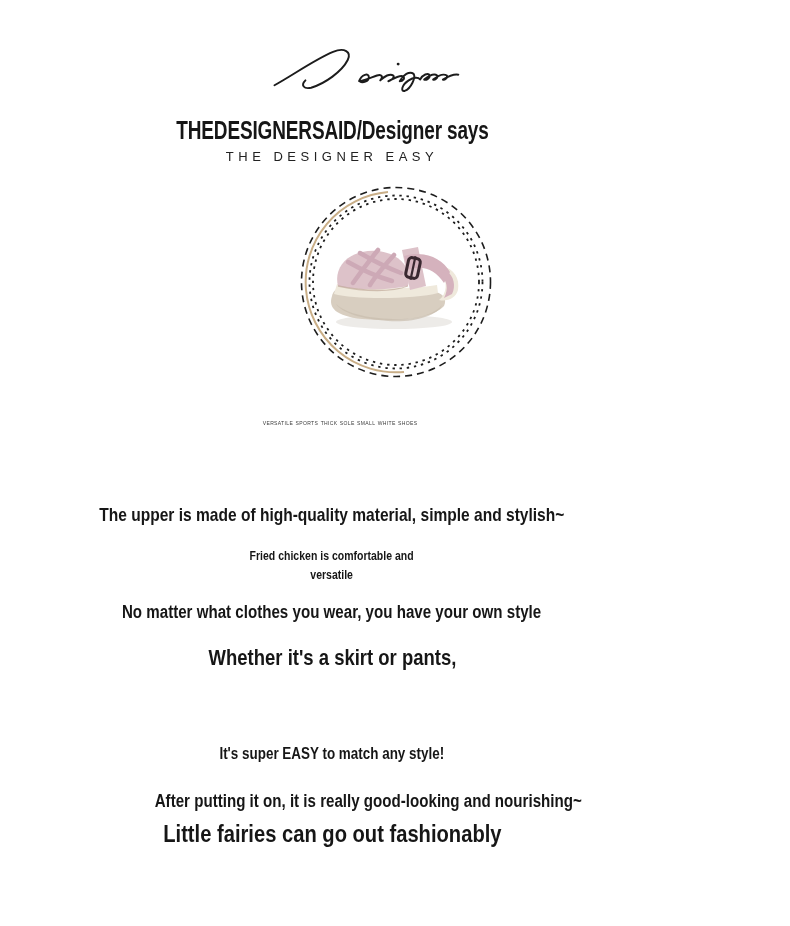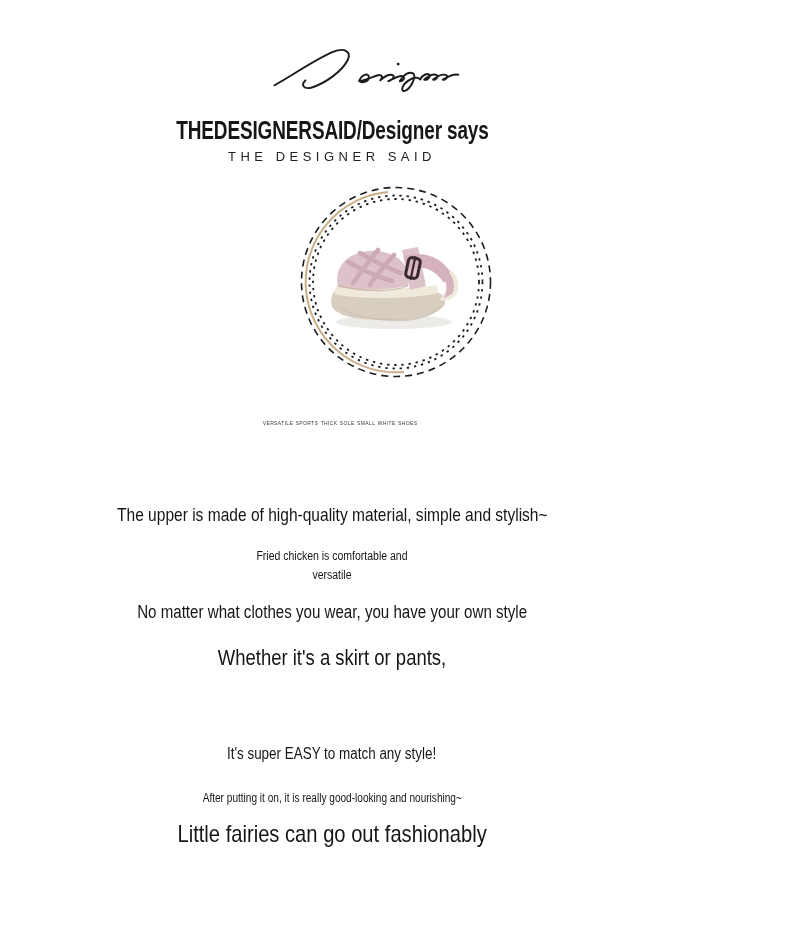--- a/index.html
+++ b/index.html
@@ -22,29 +22,29 @@
 
   .title{top:114px;font-size:25px;font-weight:bold;letter-spacing:-.2px;color:#161616;line-height:32px;}
   .subtitle{top:149px;font-size:13px;font-weight:400;letter-spacing:4.5px;color:#222;}
 
   .hero-frame{position:absolute;left:296px;top:182px;width:200px;height:200px;}
 
   .caption{font-size:9px;font-variant-caps:small-caps;letter-spacing:.4px;color:#3b3b3b;font-weight:400;}
   .cap1{top:400px;}
   .cap2{top:417px;padding-left:8px;}
 
-  .bl{font-weight:normal;color:#161616;line-height:1.2;}
+  .bl{font-weight:bold;color:#161616;line-height:1.2;}
   .b1{top:504px;font-size:18.5px;}
   .b2{top:547px;font-size:12.5px;line-height:1.5;}
   .b2 .cond{white-space:pre-line;}
   .b3{top:602px;font-size:18px;}
   .b4{top:645px;font-size:22px;}
   .b5{top:699px;font-size:12.5px;}
   .b6{top:744px;font-size:16px;}
-  .b7{top:791px;font-size:12px;}
+  .b7{top:791px;font-size:18px;padding-left:36px;}
   .b8{top:820px;font-size:24px;}
 </style>
 </head>
 <body>
 
 <div class="page">
 
   <svg class="signature" viewBox="0 0 300 64" role="img" aria-label="Designer">
     <path d="M8,52 C30,40 58,20 80,11 C94,5 103,11 98,21 C91,35 70,50 53,55 C44,57 40,52 46,46"></path>
     <path d="M112,47 C115,39 124,36 124,42 C124,47 116,50 113,47
@@ -54,21 +54,21 @@
              C166,39 174,34 179,38 C182,42 176,56 168,59 C163,60 164,52 173,46 C179,42 185,42 187,45
              C190,39 197,36 199,40 C199,44 194,46 192,45
              C197,41 204,37 208,40 C209,43 205,46 203,45
              C208,41 215,37 220,40 C221,43 217,46 215,45
              C220,42 228,38 234,39"></path>
     <circle cx="160" cy="26" r="1.8" fill="#1c1c1c"></circle>
   </svg>
 
   <h1 class="abs title" style="margin:0;"><span class="cond-tight">THEDESIGNERSAID/Designer says</span></h1>
 
-  <div class="abs subtitle">THE DESIGNER SAID</div>
+  <div class="abs subtitle">THE DESIGNER EASY</div>
 
   <svg class="hero-frame" viewBox="0 0 200 200" role="img" aria-label="pink-platform-sandal-photo">
 
     <path d="M92,10 A90,90 0 0 0 108,190" fill="none" stroke-width="2" stroke="#c9ae87"></path>
 
     <circle cx="100" cy="100" r="94.5" fill="none" stroke-width="1.6" stroke-dasharray="7 5" stroke="#1d1d1d"></circle>
 
     <circle cx="100" cy="100" r="86.5" fill="none" stroke-width="1.8" stroke-dasharray="2.4 4.8" stroke="#1d1d1d"></circle>
     <circle cx="100" cy="100" r="83" fill="none" stroke-width="1.8" stroke-dasharray="2.4 4.8" stroke="#1d1d1d"></circle>
 

